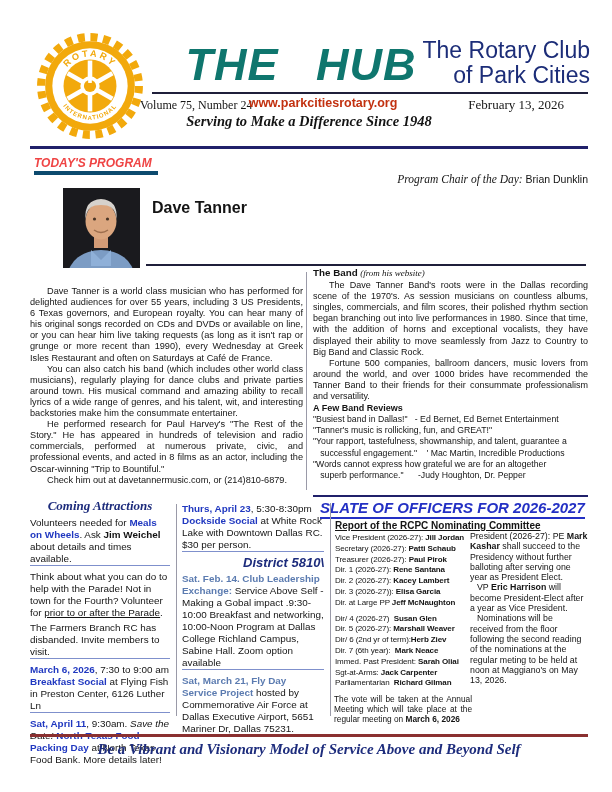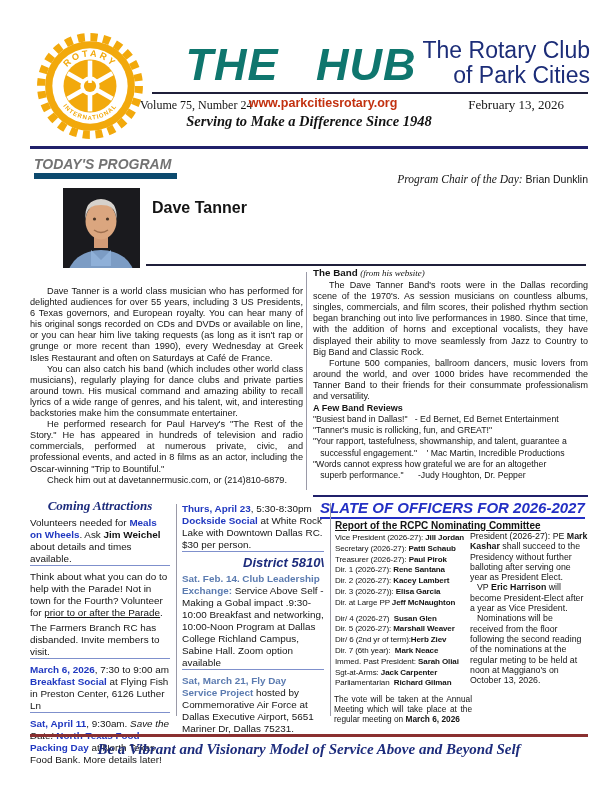--- a/index.html
+++ b/index.html
@@ -15,22 +15,22 @@
   .club{right:22px;top:38px;text-align:right;font-size:23px;line-height:25px;color:#1c2d78;}
   .rule1{left:152px;top:92px;width:436px;height:2px;background:#1f1f3a;}
   .volume{left:140px;top:98px;font-family:"Liberation Serif",serif;font-size:12px;}
   .website{left:238px;top:96px;width:170px;text-align:center;font-weight:bold;font-size:12.5px;color:#c23110;text-decoration:none;}
   .issuedate{left:430px;top:97px;width:134px;text-align:right;font-family:"Liberation Serif",serif;font-size:13px;}
   .tagline{left:30px;top:113px;width:558px;text-align:center;
            font-family:"Liberation Serif",serif;font-style:italic;font-weight:bold;font-size:14.5px;}
   .rule2{left:30px;top:146px;width:558px;height:3px;background:#20206a;}
 
   
-  .program-title{left:34px;top:156px;font-style:italic;font-weight:bold;font-size:14px;
-                 color:#737373;border-bottom:6px solid #0c4a6e;padding:0 6px 1px 0;}
+  .program-title{left:34px;top:156px;font-style:italic;font-weight:bold;font-size:12px;
+                 color:#ef4444;border-bottom:4px solid #0c4a6e;padding:0 6px 1px 0;}
   .chair{right:24px;top:173px;font-family:"Liberation Serif",serif;font-style:italic;font-size:11.5px;}
   .chair .name{font-family:"Liberation Sans",sans-serif;font-style:normal;font-size:10.5px;}
   .photo{left:63px;top:188px;width:77px;height:80px;}
   .speaker{left:152px;top:199px;font-size:16px;font-weight:bold;}
   .topic{left:152px;top:227px;font-size:14.5px;}
   .rule3{left:146px;top:264px;width:440px;height:2px;background:#1f1f3a;}
 
   
   .bio{left:30px;top:286px;width:273px;font-size:9.2px;line-height:11.1px;text-align:justify;}
   .bio p{margin:0;text-indent:17px;}
@@ -199,21 +199,21 @@
       <div class="officer-row"><span class="seg ">Dir/ 6 (2nd yr of term):</span><span class="seg b">Herb Ziev</span></div>
       <div class="officer-row"><span class="seg ">Dir. 7 (6th year):  </span><span class="seg b">Mark Neace</span></div>
       <div class="officer-row"><span class="seg ">Immed. Past President: </span><span class="seg b">Sarah Oliai</span></div>
       <div class="officer-row"><span class="seg ">Sgt-at-Arms: </span><span class="seg b">Jack Carpenter</span></div>
       <div class="officer-row"><span class="seg ">Parliamentarian  </span><span class="seg b">Richard Gilman</span></div>
     </div>
   <div class="abs vote"><span class="seg ">The vote will be taken at the Annual Meeting which will take place at the regular meeting on </span><span class="seg b">March 6, 2026</span></div>
   <div class="abs notes">
       <div class="note-para"><span class="seg ">President (2026-27): PE </span><span class="seg b">Mark Kashar</span><span class="seg "> shall succeed to the Presidency without further balloting after serving one year as President Elect.</span></div>
       <div class="note-para"><span class="seg ">VP </span><span class="seg b">Eric Harrison</span><span class="seg "> will become President-Elect after a year as Vice President.</span></div>
-      <div class="note-para"><span class="seg ">Nominations will be received from the floor following the second reading of the nominations at the regular meting to be held at noon at Maggiano's on October 13, 2026.</span></div>
+      <div class="note-para"><span class="seg ">Nominations will be received from the floor following the second reading of the nominations at the regular meting to be held at noon at Maggiano's on May 13, 2026.</span></div>
     </div>
 
   <div class="abs attr-col">
     <div class="attr-heading">Coming Attractions</div>
     <div>
         <div class="ca-item sep"><span class="seg ">Volunteers needed for </span><span class="seg bb">Meals on Wheels</span><span class="seg ">. Ask </span><span class="seg b">Jim Weichel</span><span class="seg "> about details and times available.</span></div>
         <div class="ca-item"><span class="seg ">Think about what you can do to help with the Parade! Not in town for the Fourth? Volunteer for </span><span class="seg u">prior to or after the Parade</span><span class="seg ">.</span></div>
         <div class="ca-item sep"><span class="seg ">The Farmers Branch RC has disbanded. Invite members to visit.</span></div>
         <div class="ca-item sep"><span class="seg bb">March 6, 2026</span><span class="seg ">, 7:30 to 9:00 am </span><span class="seg bb">Breakfast Social</span><span class="seg "> at Flying Fish in Preston Center, 6126 Luther Ln</span></div>
         <div class="ca-item"><span class="seg bb">Sat, April 11</span><span class="seg ">, 9:30am. </span><span class="seg i">Save the Date!</span><span class="seg "> </span><span class="seg bb">North Texas Food Packing Day</span><span class="seg "> at North Texas Food Bank. More details later!</span></div>

